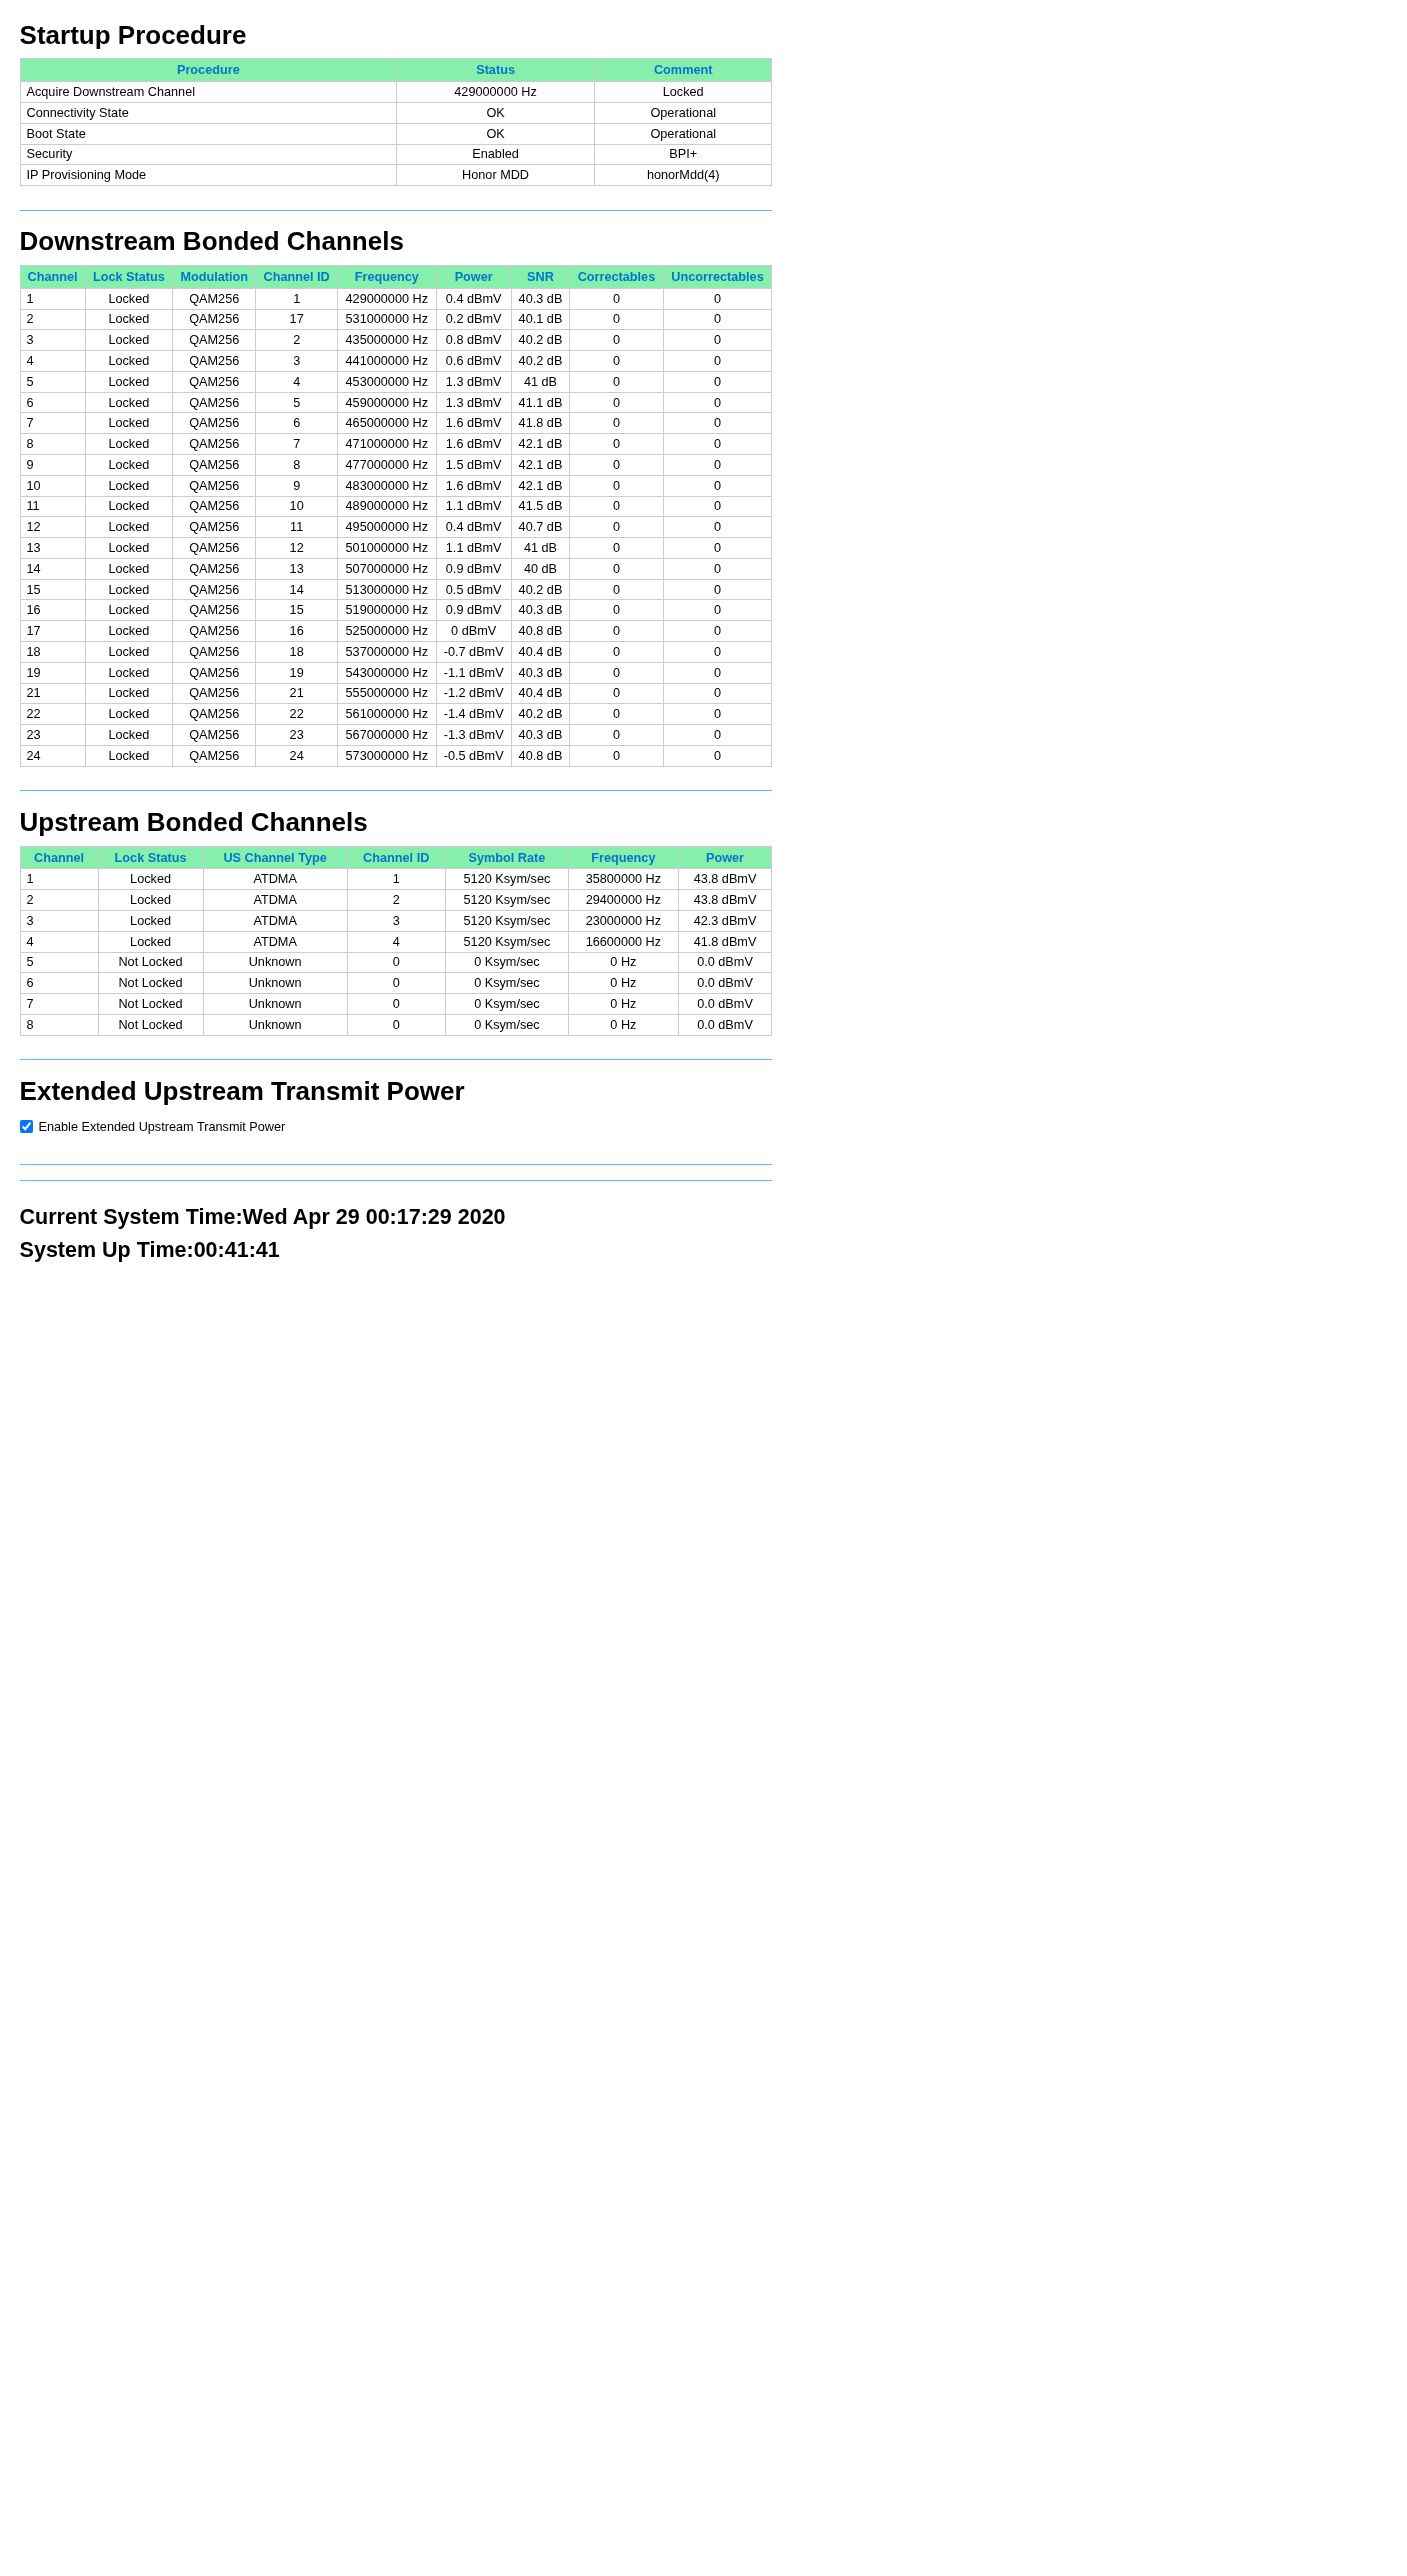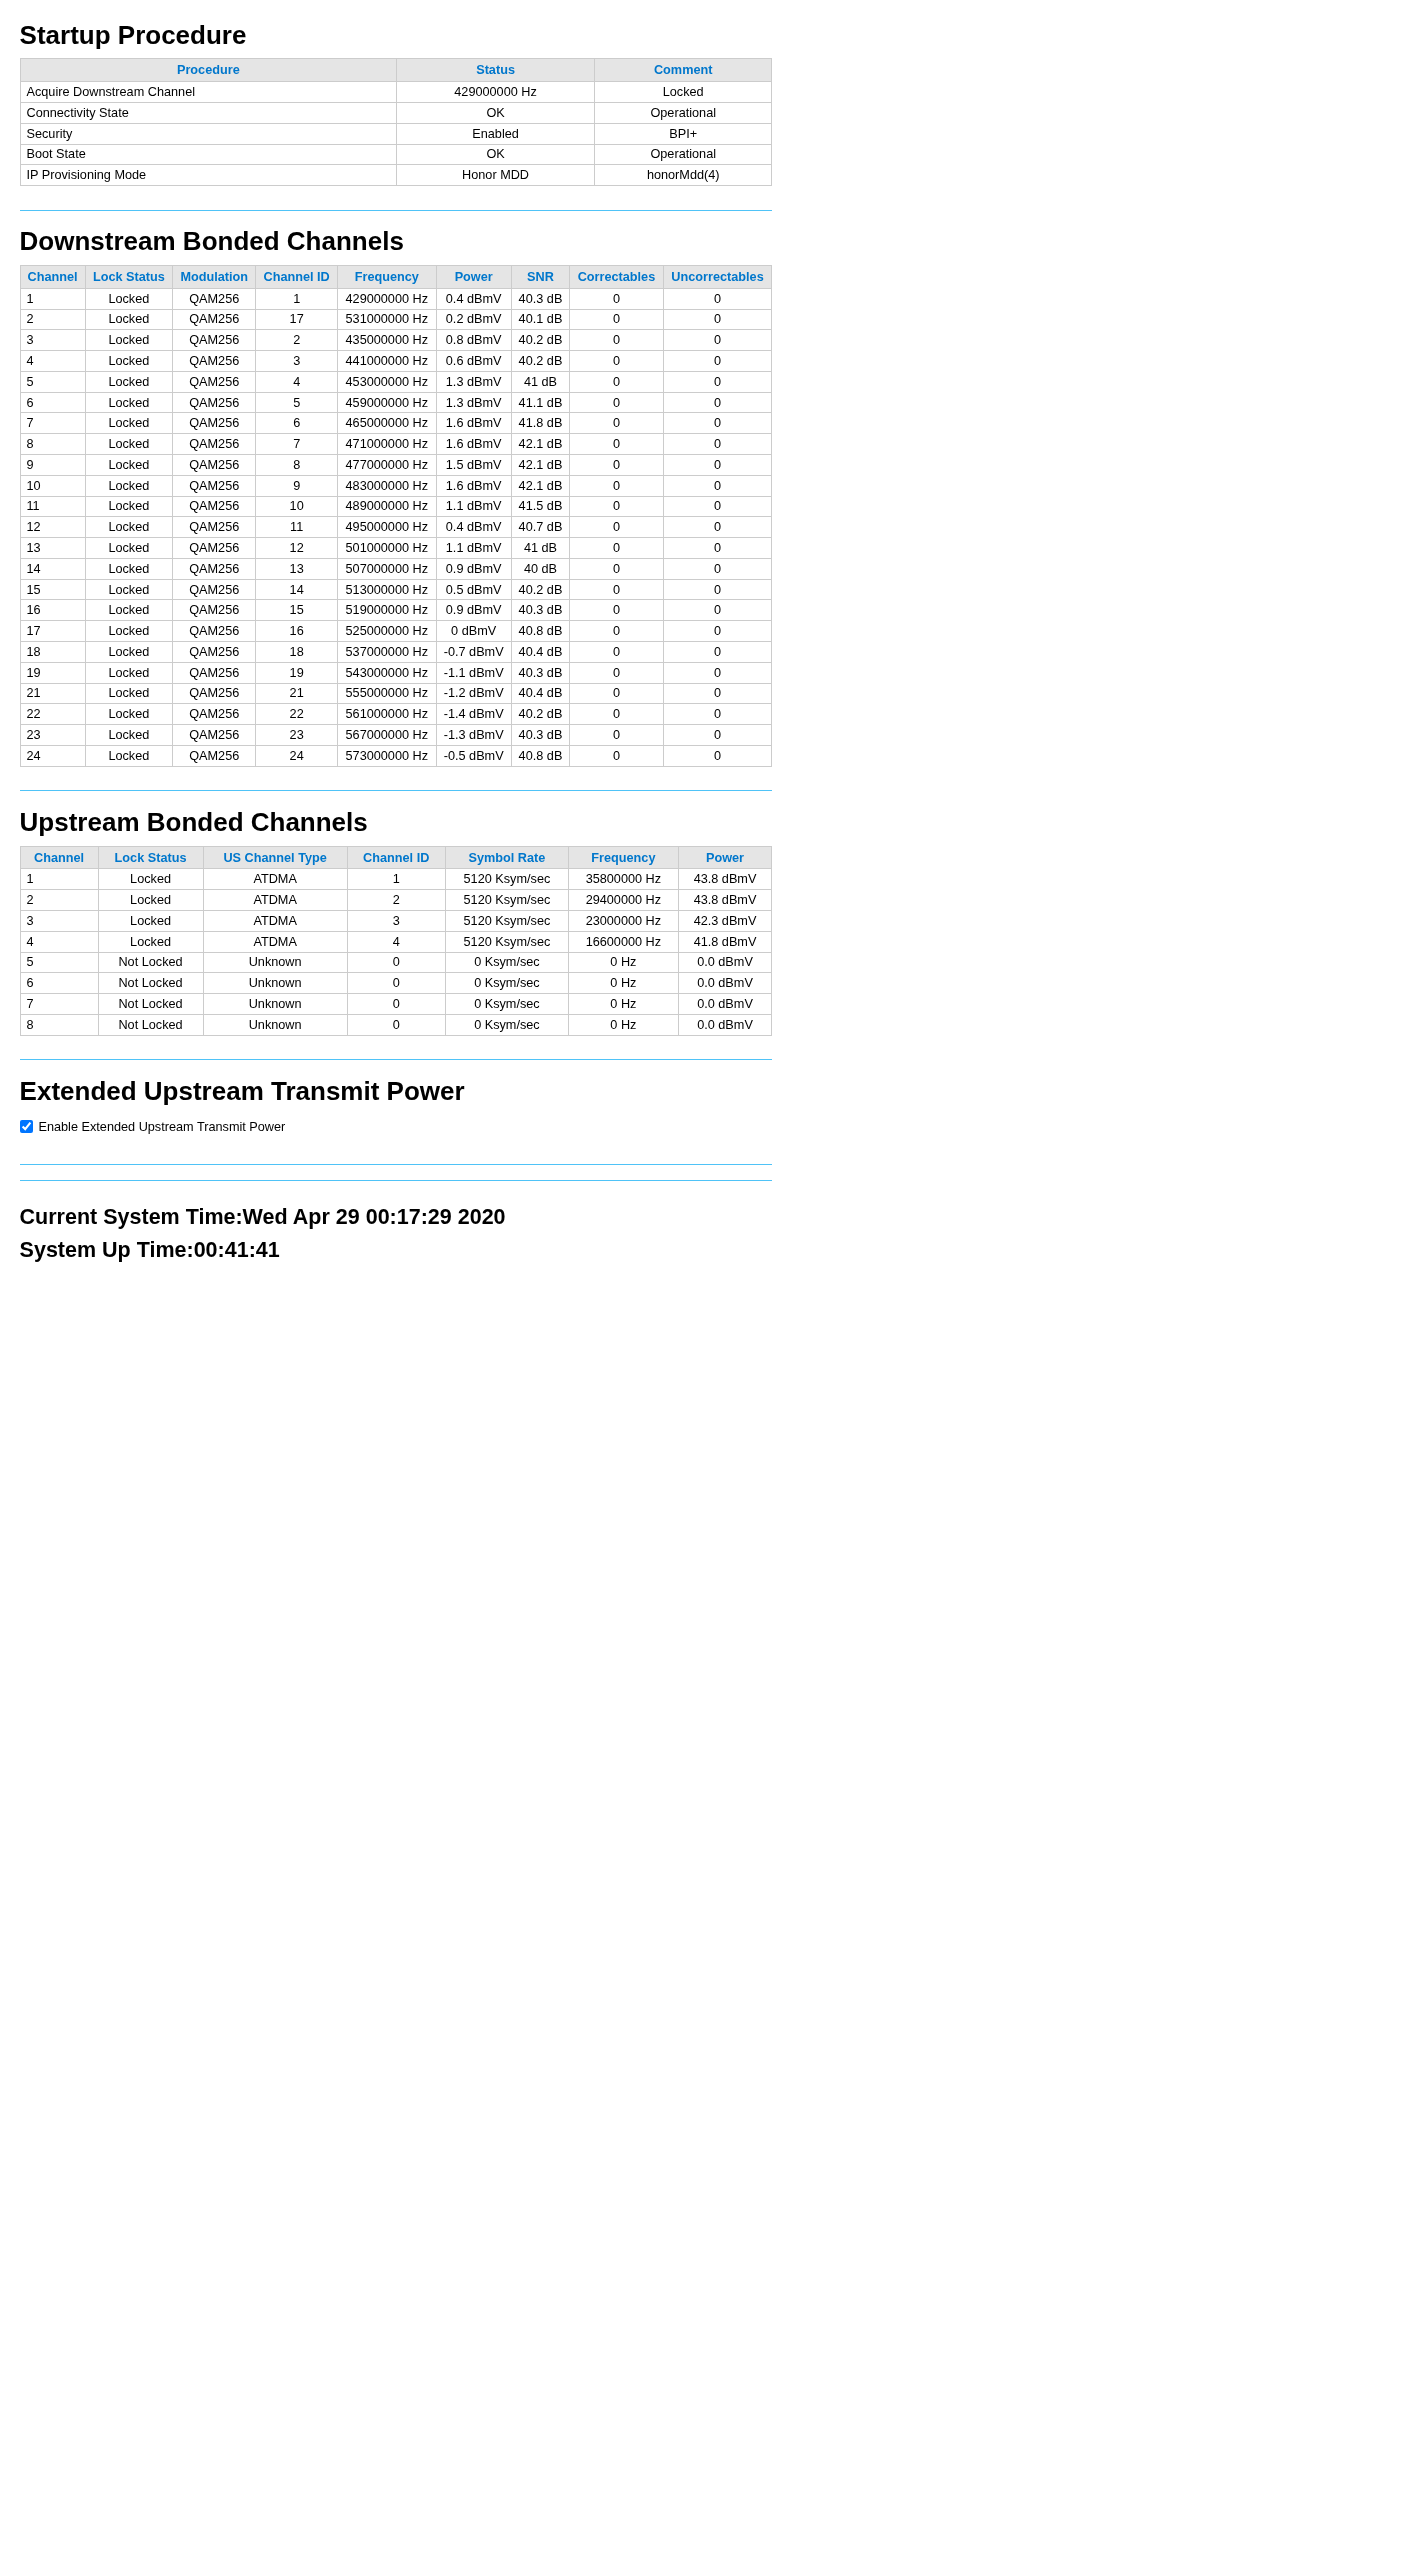--- a/index.html
+++ b/index.html
@@ -23,21 +23,21 @@
       border-collapse: collapse;
       width: 100%;
       margin-bottom: 3.9px;
     }
     table th {
       color: #0077cc;
       font-weight: bold;
       border: 1px solid #ccc;
       padding: 3.9px 5.9px;
       text-align: center;
-      background: #e5e5e5;
+      background: #86efac;
     }
     table td {
       border: 1px solid #ccc;
       padding: 2.9px 5.9px;
       text-align: center;
     }
     table td:first-child {
       text-align: left;
       margin-top: 23px;
     }
@@ -84,28 +84,28 @@
           <td>Acquire Downstream Channel</td>
           <td>429000000 Hz</td>
           <td>Locked</td>
         </tr>
         <tr>
           <td>Connectivity State</td>
           <td>OK</td>
           <td>Operational</td>
         </tr>
         <tr>
+          <td>Boot State</td>
+          <td>OK</td>
+          <td>Operational</td>
+        </tr>
+        <tr>
           <td>Security</td>
           <td>Enabled</td>
           <td>BPI+</td>
-        </tr>
-        <tr>
-          <td>Boot State</td>
-          <td>OK</td>
-          <td>Operational</td>
         </tr>
         <tr>
           <td>IP Provisioning Mode</td>
           <td>Honor MDD</td>
           <td>honorMdd(4)</td>
         </tr>
       </tbody>
   </table>
 </section>
 

